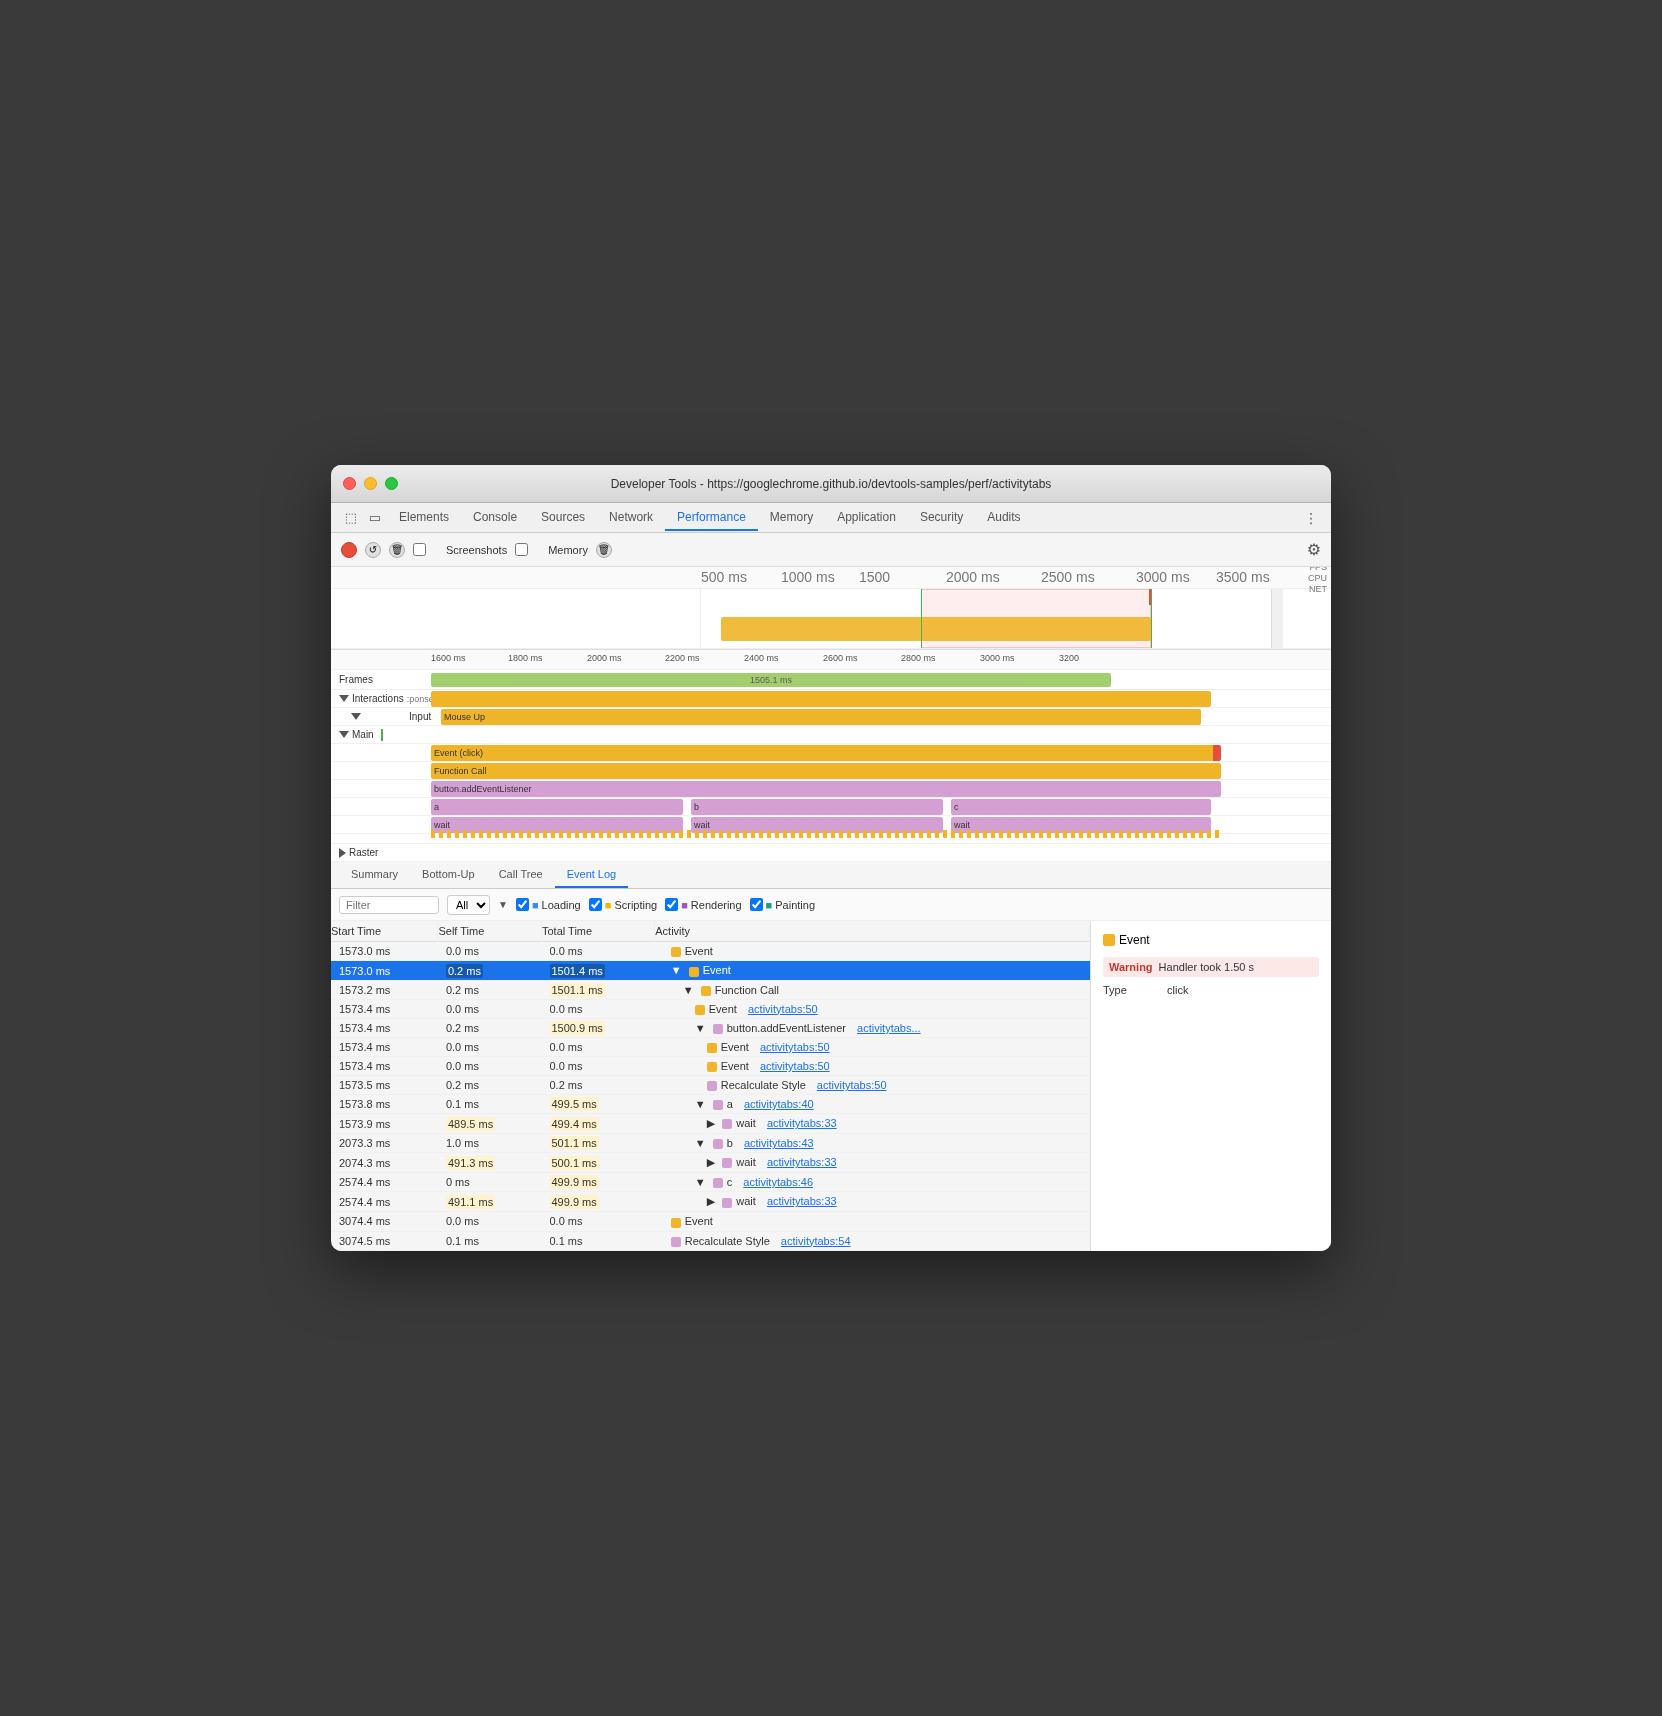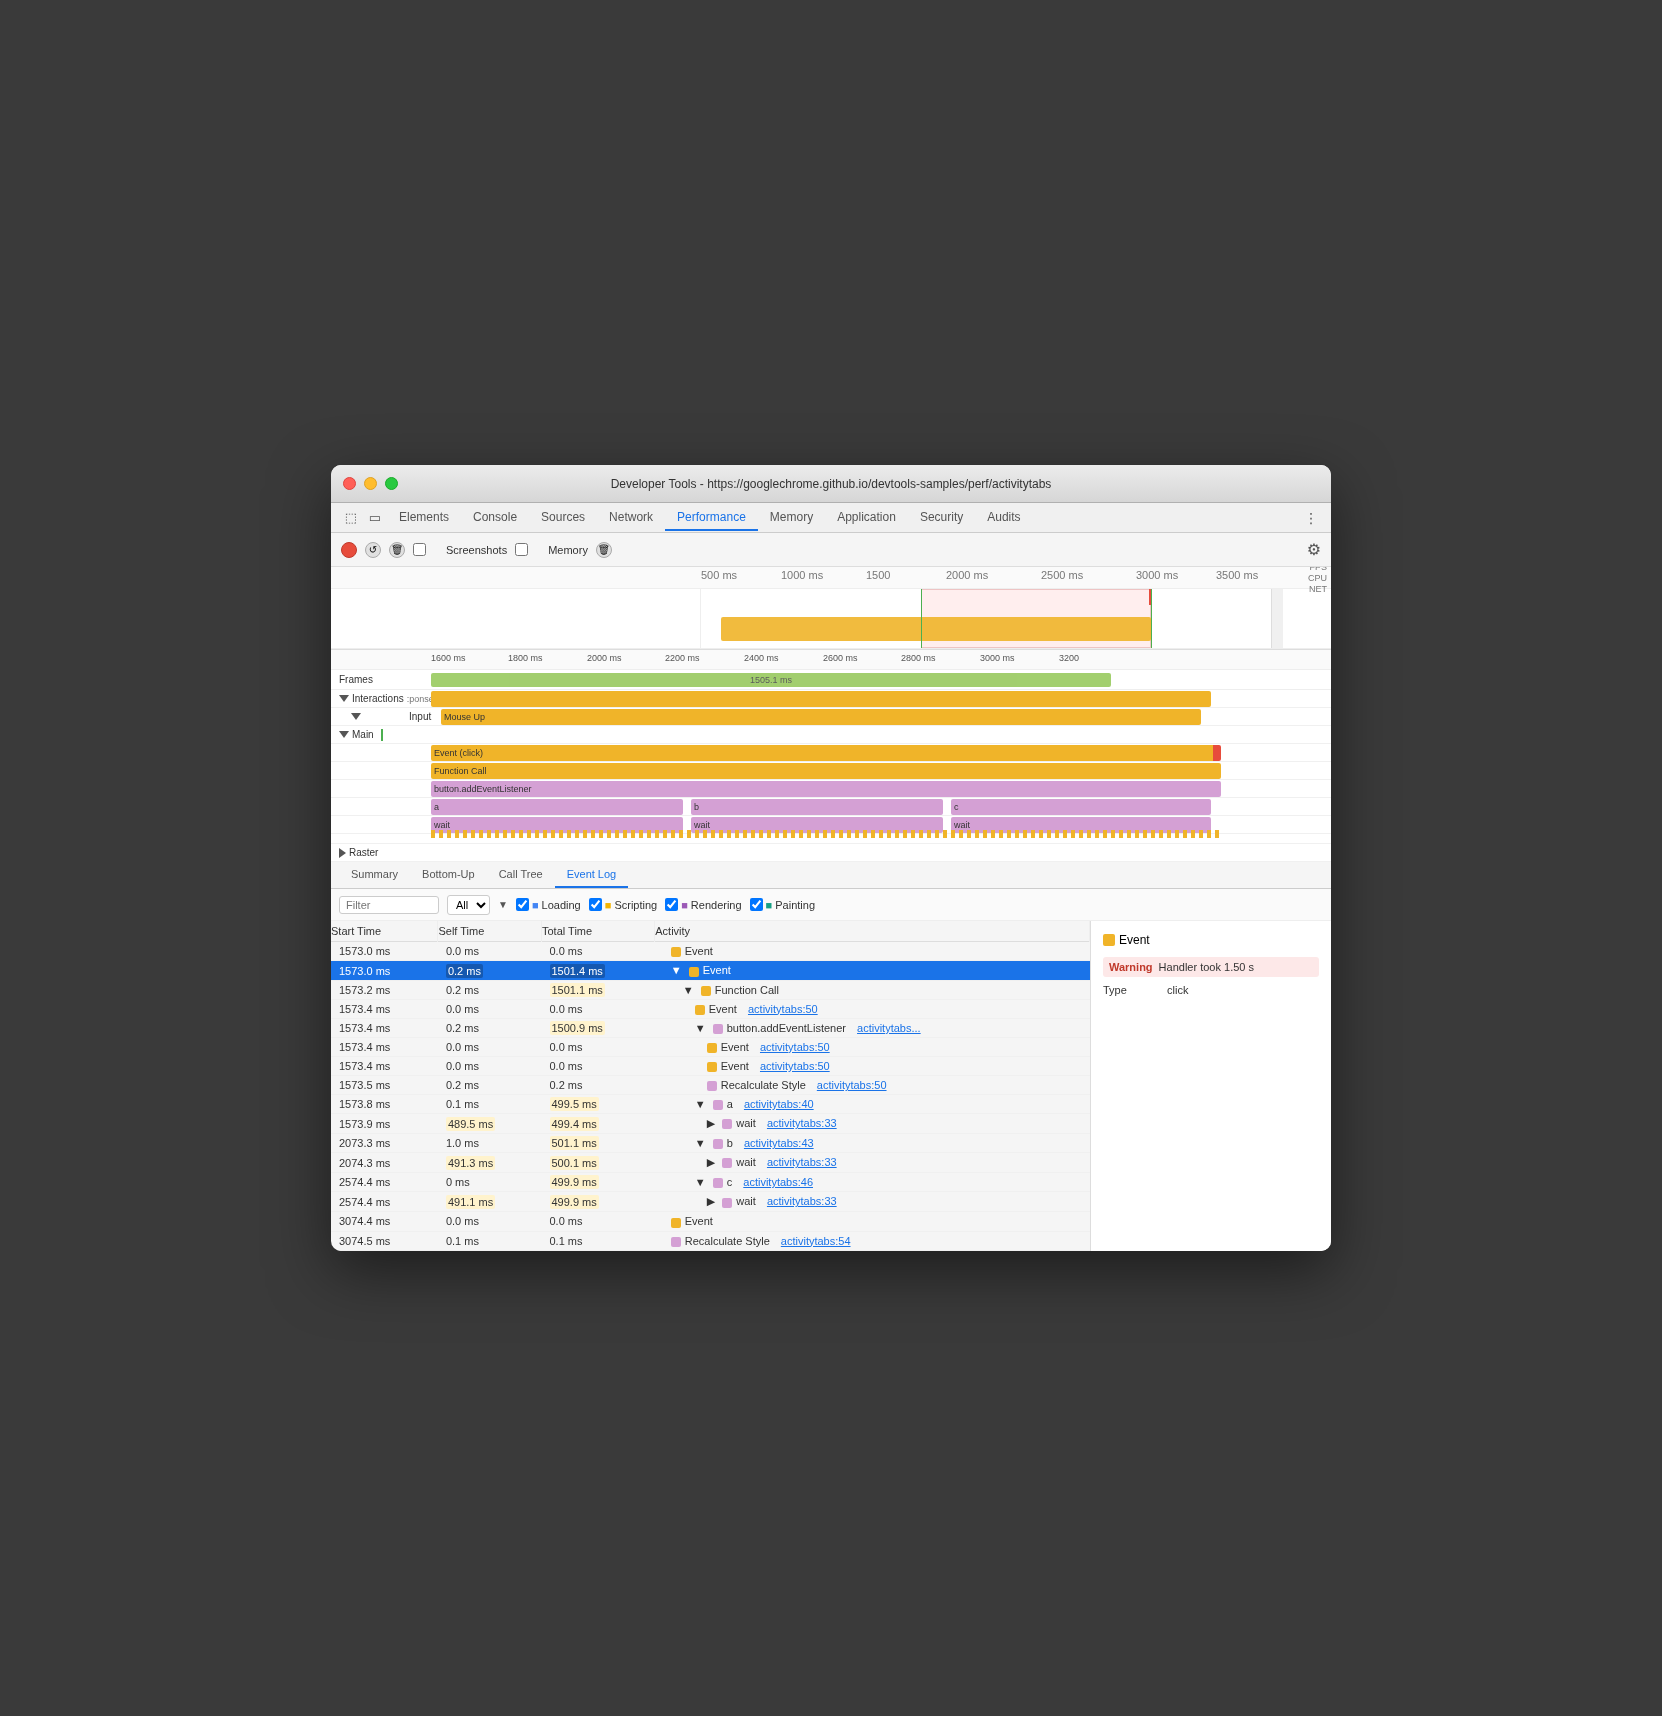--- a/index.html
+++ b/index.html
@@ -125,21 +125,21 @@
       cursor: pointer;
     }
     
     .timeline-container {
       background: white;
       border-bottom: 1px solid #ddd;
       overflow: hidden;
     }
     .ruler-tick {
       position: absolute;
-      font-size: 11px;
+      font-size: 14px;
       color: #777;
       top: 2px;
     }
     .detail-ruler {
       height: 20px;
       background: #fafafa;
       border-bottom: 1px solid #eee;
       display: flex;
       align-items: center;
       padding-left: 10px;
@@ -430,21 +430,21 @@
     <div class="ctrl-gear">⚙</div>
   </div>
 
   <div class="timeline-container">
 
     <div style="display:flex; align-items:center; background:#fafafa; border-bottom:1px solid #eee; height:22px; position:relative; padding-left:0;">
       <div style="width:370px; flex-shrink:0;"></div>
       <div style="flex:1; position:relative; height:22px; overflow:hidden;">
         <span class="ruler-tick" style="left:0px;">500 ms</span>
         <span class="ruler-tick" style="left:80px;">1000 ms</span>
-        <span class="ruler-tick" style="left:165px;">1500</span>
+        <span class="ruler-tick" style="left:158px;">1500</span>
         <span class="ruler-tick" style="left:245px;">2000 ms</span>
         <span class="ruler-tick" style="left:340px;">2500 ms</span>
         <span class="ruler-tick" style="left:435px;">3000 ms</span>
         <span class="ruler-tick" style="left:515px;">3500 ms</span>
 
       </div>
       <div style="width:12px;"></div>
       <div style="width:48px; font-size:9px; color:#777; text-align:right; padding-right:4px; display:flex; flex-direction:column; justify-content:center; gap:1px;">
         <span>FPS</span>
         <span>CPU</span>

